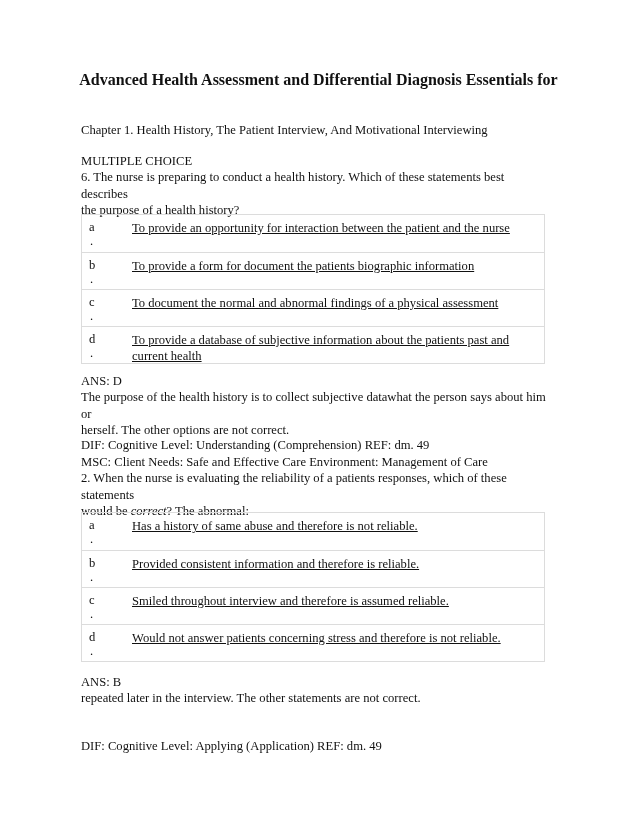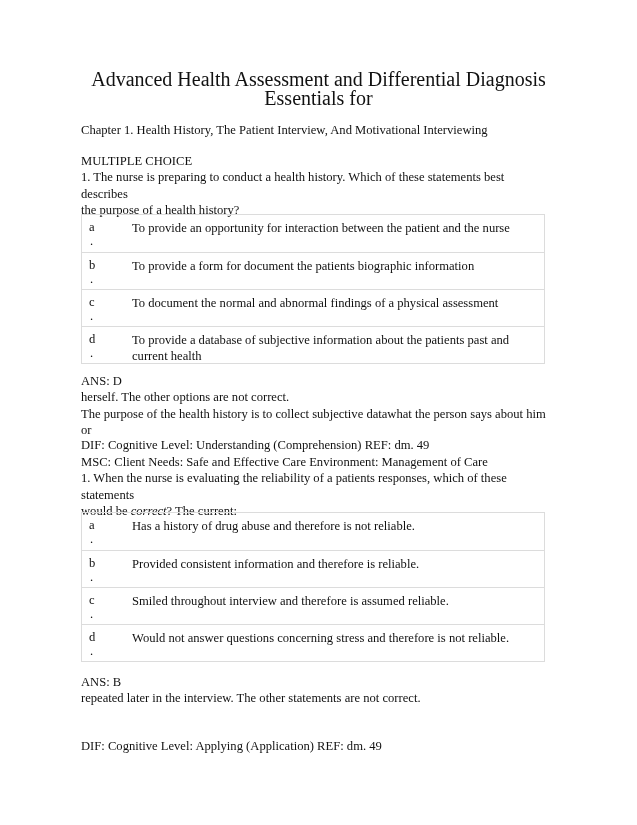--- a/index.html
+++ b/index.html
@@ -3,52 +3,52 @@
 <meta charset="utf-8">
 <style>
   html, body { margin: 0; padding: 0; background: #ffffff; }
   body {
     width: 637px; height: 825px; position: relative; overflow: hidden;
     font-family: "Liberation Serif", "DejaVu Serif", serif;
     color: #111111; font-size: 12.6px;
   }
   .title {
     position: absolute; left: 60px; width: 517px; top: 70px;
-    text-align: center; font-weight: normal; font-size: 20px; line-height: 19px;
+    text-align: center; font-weight: bold; font-size: 16px; line-height: 19px;
   }
   .line { position: absolute; left: 81px; white-space: nowrap; line-height: 16.5px; }
   .para { position: absolute; left: 81px; width: 470px; line-height: 16.5px; }
   .mc-table {
     position: absolute; left: 81px; width: 462px;
     border: 1px solid #dcdcdc; border-collapse: collapse;
   }
   .mc-row {
     display: flex; border-top: 1px solid #dcdcdc; height: 36px; box-sizing: border-box;
   }
   .mc-row:first-child { border-top: none; }
   .mc-letter {
     width: 50px; padding-left: 7px; padding-top: 5px; box-sizing: border-box;
     line-height: 14px; position: relative;
   }
   .mc-letter .dot { position: absolute; left: 8px; top: 19px; line-height: 14px; }
-  .mc-text { flex: 1; padding-top: 5px; line-height: 16px; padding-right: 20px; }
+  .mc-text { flex: 1; padding-top: 5px; line-height: 16px; padding-right: 20px; text-decoration: underline; }
   em { }
 </style>
 </head>
 <body>
 
 <div class="title">
   <div>Advanced Health Assessment and Differential Diagnosis Essentials for</div>
 </div>
 
 <div class="line" style="top:122px">Chapter 1. Health History, The Patient Interview, And Motivational Interviewing</div>
 <div class="line" style="top:153px">MULTIPLE CHOICE</div>
 
 <div class="para" style="top:169px">
-  <div>1. The nurse is preparing to conduct a health history. Which of these statements best describes</div>
+  <div>6. The nurse is preparing to conduct a health history. Which of these statements best describes</div>
   <div>the purpose of a health history?</div>
 </div>
 
 <div class="mc-table" style="top:214px">
   <div class="mc-row" style="height:37px">
     <div class="mc-letter"><span>a</span><span class="dot">.</span></div>
     <div class="mc-text">To provide an opportunity for interaction between the patient and the nurse</div>
   </div>
   <div class="mc-row" style="height:37px">
     <div class="mc-letter"><span>b</span><span class="dot">.</span></div>
@@ -59,47 +59,47 @@
     <div class="mc-text">To document the normal and abnormal findings of a physical assessment</div>
   </div>
   <div class="mc-row" style="height:37px">
     <div class="mc-letter"><span>d</span><span class="dot">.</span></div>
     <div class="mc-text">To provide a database of subjective information about the patients past and current health</div>
   </div>
 </div>
 
 <div class="line" style="top:373px">ANS: D</div>
 <div class="para" style="top:389px">
+  <div>The purpose of the health history is to collect subjective datawhat the person says about him or</div>
   <div>herself. The other options are not correct.</div>
-  <div>The purpose of the health history is to collect subjective datawhat the person says about him or</div>
 </div>
 <div class="line" style="top:437px">DIF: Cognitive Level: Understanding (Comprehension) REF: dm. 49</div>
 <div class="line" style="top:454px">MSC: Client Needs: Safe and Effective Care Environment: Management of Care</div>
 
 <div class="para" style="top:470px; width:475px">
-  <div>1. When the nurse is evaluating the reliability of a patients responses, which of these statements</div>
-  <div><span>would be </span><em>correct</em><span>? The current:</span></div>
+  <div>2. When the nurse is evaluating the reliability of a patients responses, which of these statements</div>
+  <div><span>would be </span><em>correct</em><span>? The abnormal:</span></div>
 </div>
 
 <div class="mc-table" style="top:512px">
   <div class="mc-row" style="height:37px">
     <div class="mc-letter"><span>a</span><span class="dot">.</span></div>
-    <div class="mc-text">Has a history of drug abuse and therefore is not reliable.</div>
+    <div class="mc-text">Has a history of same abuse and therefore is not reliable.</div>
   </div>
   <div class="mc-row" style="height:37px">
     <div class="mc-letter"><span>b</span><span class="dot">.</span></div>
     <div class="mc-text">Provided consistent information and therefore is reliable.</div>
   </div>
   <div class="mc-row" style="height:37px">
     <div class="mc-letter"><span>c</span><span class="dot">.</span></div>
     <div class="mc-text">Smiled throughout interview and therefore is assumed reliable.</div>
   </div>
   <div class="mc-row" style="height:37px">
     <div class="mc-letter"><span>d</span><span class="dot">.</span></div>
-    <div class="mc-text">Would not answer questions concerning stress and therefore is not reliable.</div>
+    <div class="mc-text">Would not answer patients concerning stress and therefore is not reliable.</div>
   </div>
 </div>
 
 <div class="line" style="top:674px">ANS: B</div>
 <div class="para" style="top:690px">
   <div>repeated later in the interview. The other statements are not correct.</div>
 </div>
 <div class="line" style="top:738px">DIF: Cognitive Level: Applying (Application) REF: dm. 49</div>
 
 </body></html>

